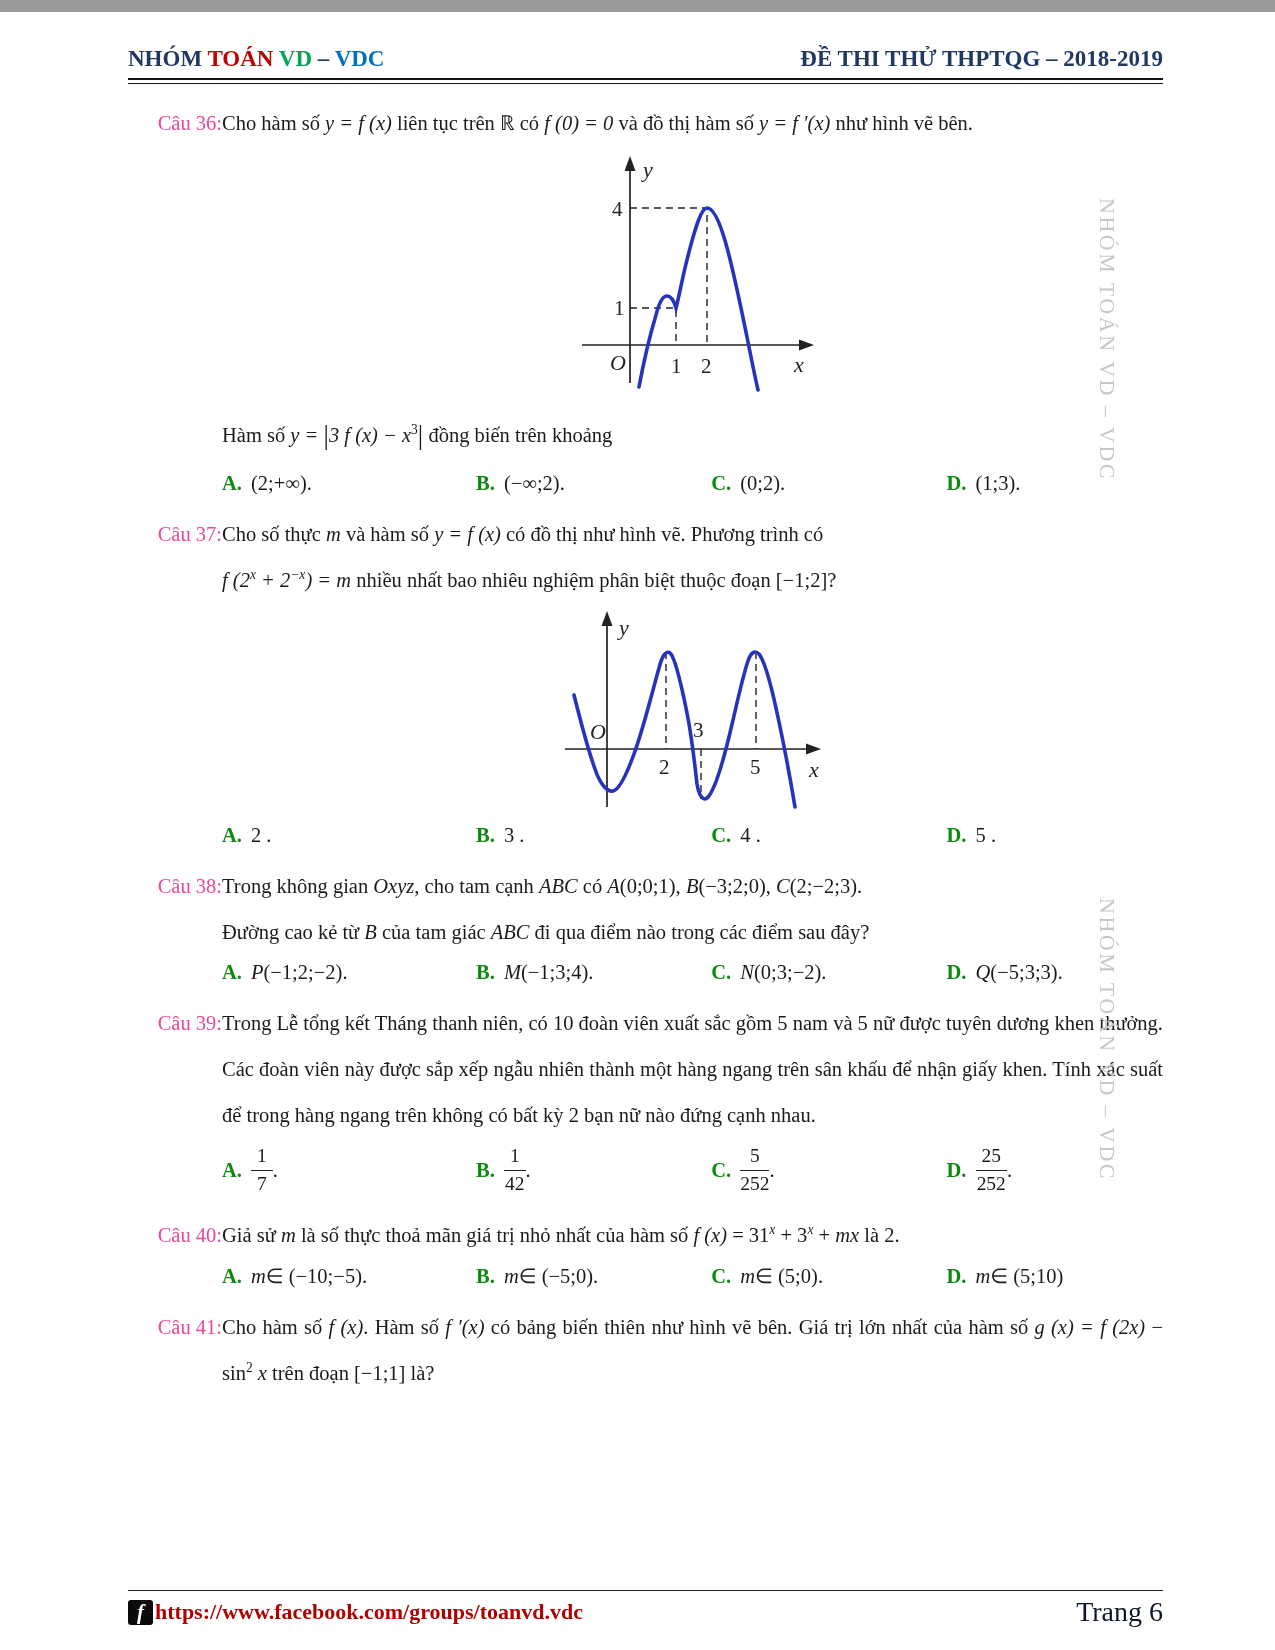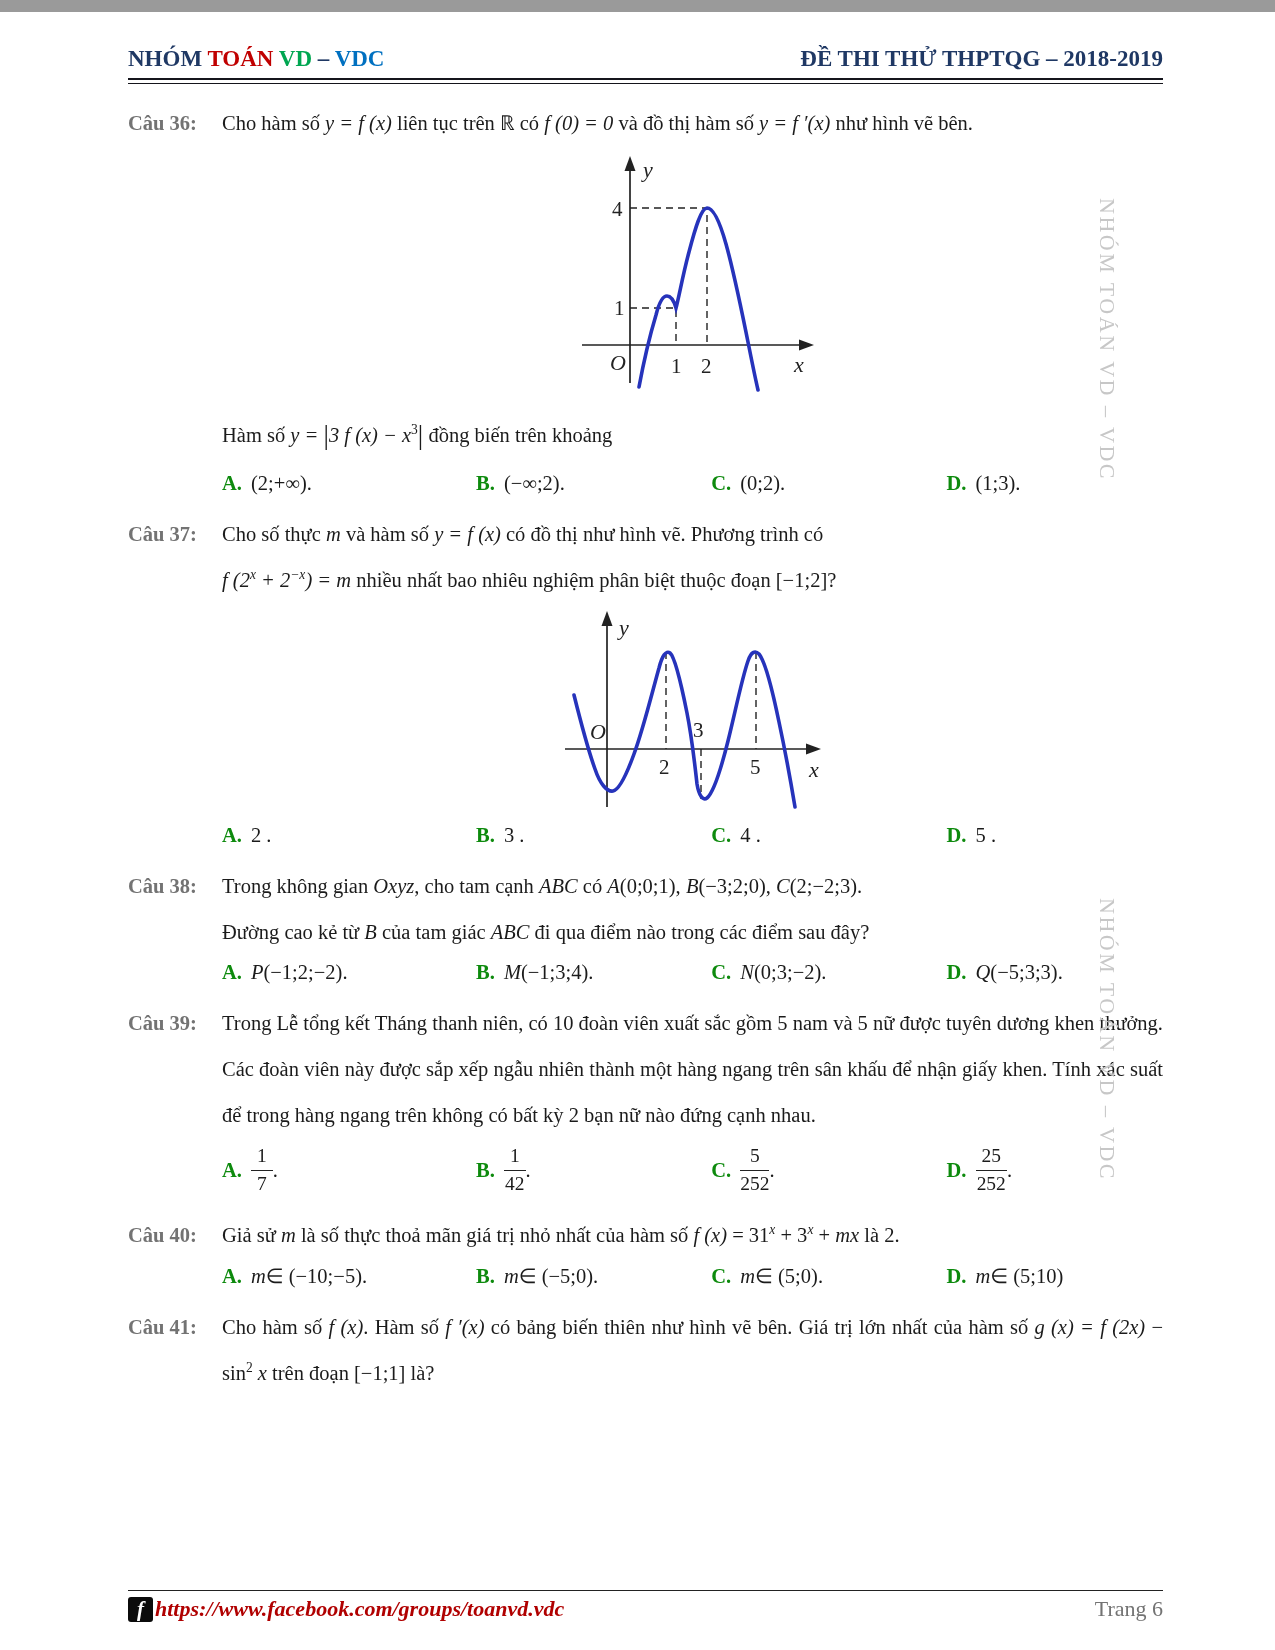--- a/index.html
+++ b/index.html
@@ -9,21 +9,21 @@
 
   
   .hdr{display:flex;justify-content:space-between;align-items:baseline;font-size:23px;font-weight:bold;}
   .c-navy{color:#1f3864}.c-red{color:#c00000}.c-green{color:#00a651}.c-blue{color:#0070c0}
   .rule-thick{border-top:2.6px solid #15151c;margin-top:6px;}
   .rule-thin{border-top:1.3px solid #15151c;margin-top:2.5px;}
 
   
   #questions{margin-top:16px;}
   .question{display:flex;margin-bottom:8px;font-size:20.5px;}
-  .q-label{flex:none;width:94px;font-weight:bold;color:#737373;line-height:2.25;}
+  .q-label{flex:none;width:94px;font-weight:normal;color:#ec4899;line-height:2.25;text-align:right;}
   .q-body{flex:1;min-width:0;}
   .para{line-height:2.25;margin:0;}
   .just{text-align:justify;}
   .rm{font-style:normal}
   .it{font-style:italic}
   .b{font-weight:bold}
   .sup{vertical-align:super;font-size:0.66em;font-style:normal;}
   .supit{vertical-align:super;font-size:0.66em;font-style:italic;}
   .big{font-size:1.32em;vertical-align:-0.08em;}
   .opts{display:flex;margin:6px 0 8px;align-items:center;}
@@ -48,22 +48,22 @@
              font-size:22px;letter-spacing:2.5px;color:#c7c7c7;user-select:none;}
   .wm1{top:186px;} .wm2{top:886px;}
 
   
   .footer{position:absolute;left:128px;right:112px;top:1578px;}
   .footer-rule{border-top:1.6px solid #222;}
   .footer-row{display:flex;justify-content:space-between;align-items:center;margin-top:5px;}
   .fb-link{display:flex;align-items:center;text-decoration:none;}
   .fb{display:inline-block;width:25px;height:25px;background:#0b0b0b;color:#fff;text-align:center;
       font:bold italic 21px "Liberation Serif",serif;line-height:25px;border-radius:3px;margin-right:2px;}
-  .link-text{color:#b00000;font-weight:bold;font-style:italic;font-size:22px;}
-  .page-num{color:#737373;font-size:22px;}
+  .link-text{color:#b00000;font-weight:bold;font-size:22px;}
+  .page-num{color:#0f172a;font-size:28px;}
 </style>
 </head>
 <body>
 
 <div class="page">
 
   <div class="content">
 
     <div class="hdr">
       <div>

